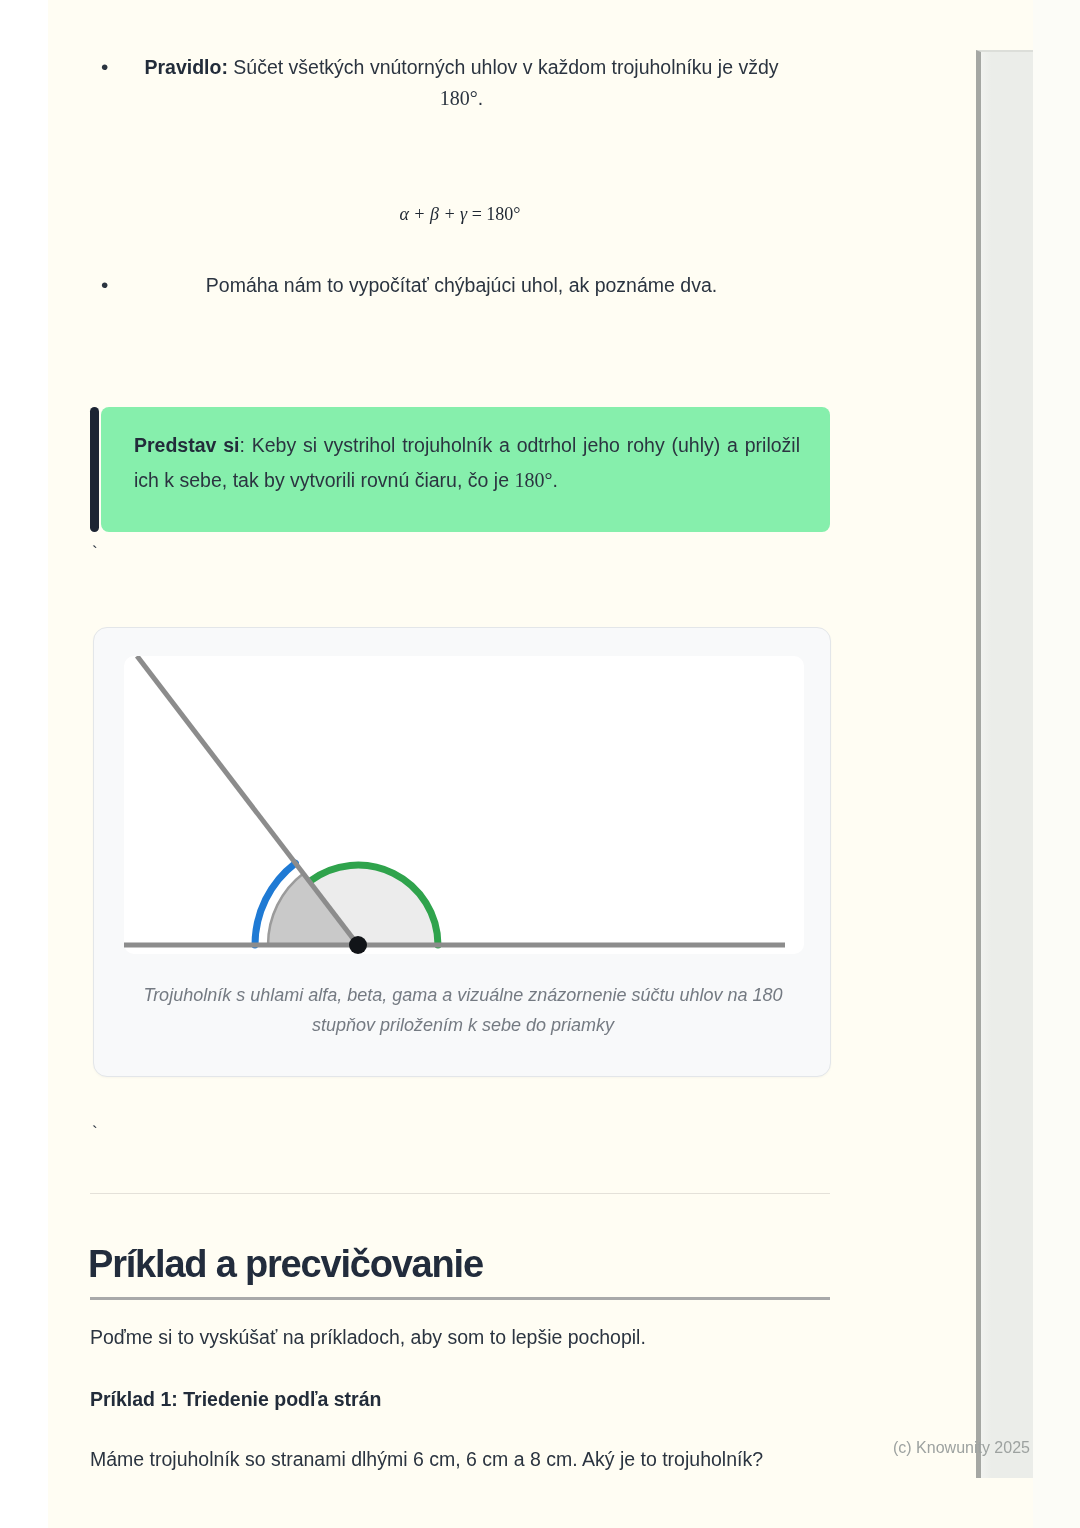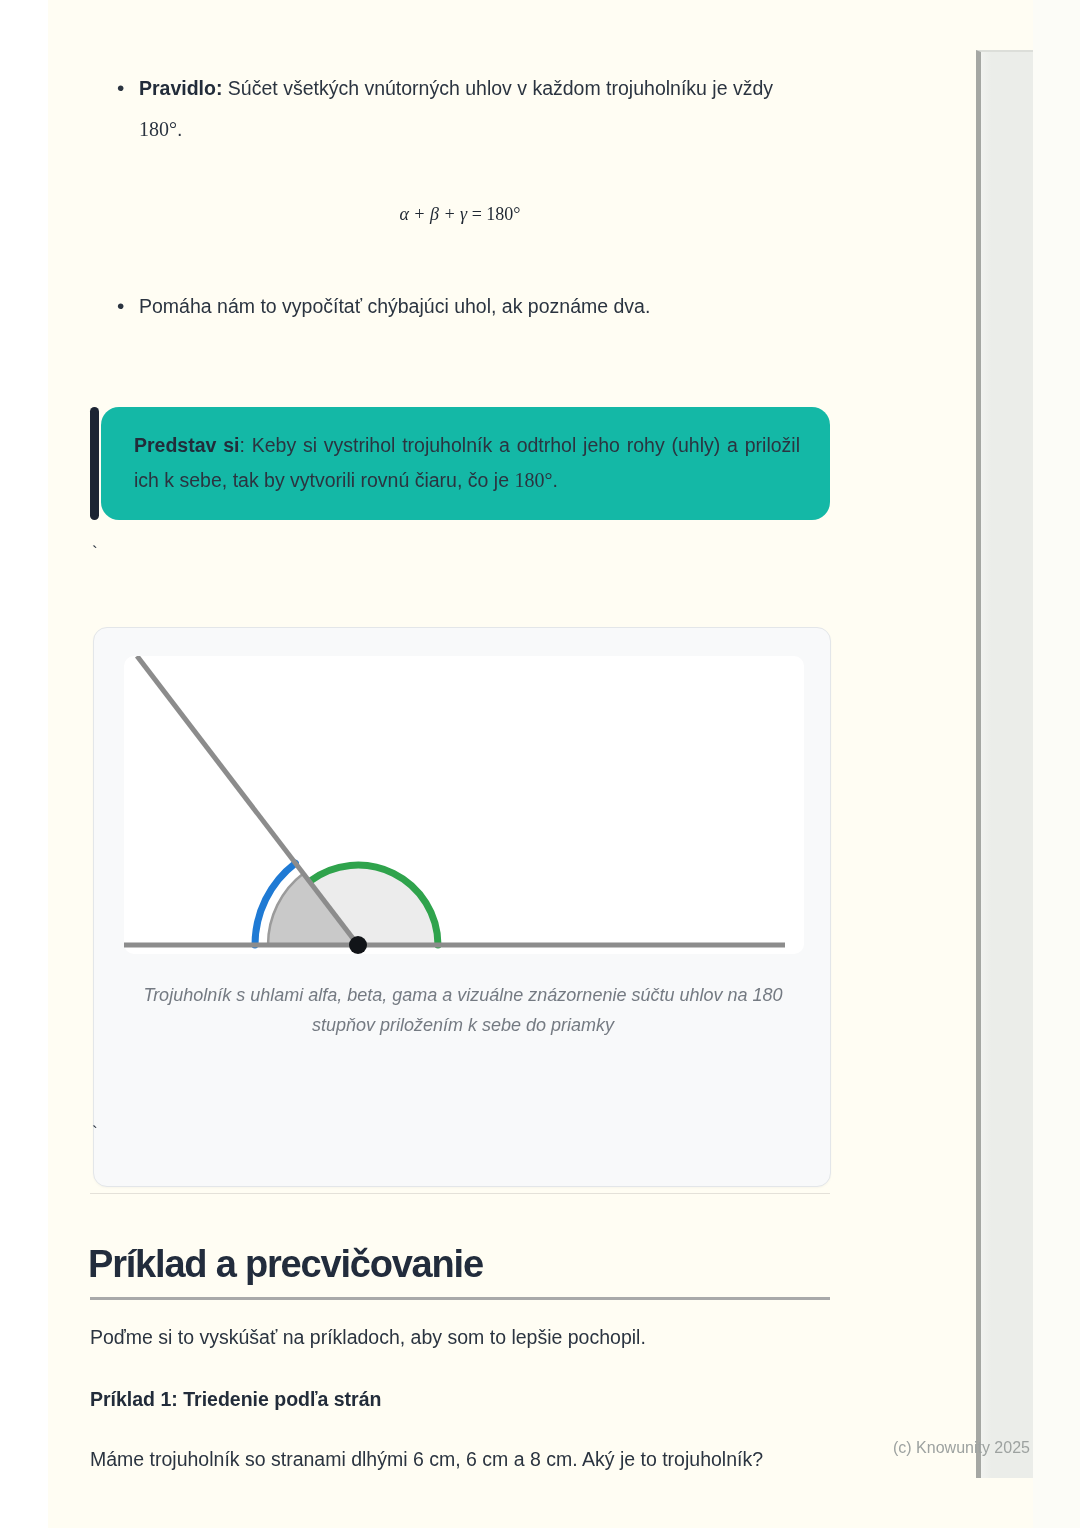--- a/index.html
+++ b/index.html
@@ -7,45 +7,45 @@
     width:1080px;height:1528px;position:relative;overflow:hidden;
     background:#ffffff;
     font-family:"Liberation Sans",sans-serif;
     color:#2b3440;
     -webkit-font-smoothing:antialiased;
   }
   .paper{position:absolute;left:48px;top:0;width:1032px;height:1528px;background:#fffdf3;}
   .right-margin{position:absolute;left:1033px;top:0;width:47px;height:1528px;background:#fcfcf7;}
 
   
-  ul.bullets{position:absolute;left:90px;width:710px;list-style:none;margin:16px;padding:0;
-    font-size:19.5px;line-height:41px;}
+  ul.bullets{position:absolute;left:90px;width:710px;list-style:none;margin:0;padding:0;
+    font-size:19.5px;line-height:31px;text-align:center;}
   ul.bullets li{position:relative;padding-left:33px;}
   ul.bullets li::before{content:"\2022";position:absolute;left:11px;top:-1px;font-size:21px;color:#2b3440;}
   ul.intro li{margin-bottom:21px;}
   ul.props li{margin-bottom:12px;}
   .b{font-weight:700;color:#222c3a;}
 
   .math{font-family:"Liberation Serif",serif;font-size:20px;}
   .greek{font-family:"Liberation Serif",serif;font-style:italic;font-size:20px;}
 
   .formula{position:absolute;left:90px;top:199px;width:740px;text-align:center;
     font-size:18px;line-height:30px;color:#1f2732;}
   .formula .lhs{font-family:"Liberation Serif",serif;font-style:italic;}
   .formula .rhs{font-family:"Liberation Serif",serif;}
 
   .callout{position:absolute;left:90px;top:407px;width:740px;display:flex;}
   .callout-bar{width:9px;border-radius:5px;background:#1c2433;flex:0 0 9px;}
-  .callout-body{flex:1;margin-left:2px;background:#14b8a6;border-radius:18px;
-    padding:21px 30px 22px 33px;font-size:19.5px;line-height:35px;text-align:justify;color:#2b3440;}
+  .callout-body{flex:1;margin-left:2px;background:#86efac;border-radius:8px;
+    padding:21px 30px 34px 33px;font-size:19.5px;line-height:35px;text-align:justify;color:#2b3440;}
 
   .tick{position:absolute;left:92px;font-size:17px;color:#2b3440;}
 
   
-  .figure-card{position:absolute;left:93px;top:627px;width:738px;height:560px;box-sizing:border-box;
+  .figure-card{position:absolute;left:93px;top:627px;width:738px;height:450px;box-sizing:border-box;
     background:#f8f9fa;border:1.5px solid #e3e6e9;border-radius:14px;
     box-shadow:0 1px 2px rgba(0,0,0,0.03);}
   .diagram-panel{position:absolute;left:30px;top:28px;width:680px;height:298px;
     background:#ffffff;border-radius:10px;}
   .diagram-panel svg{position:absolute;left:0;top:0;}
   .figure-caption{position:absolute;left:39px;top:352px;width:660px;text-align:center;
     font-style:italic;font-size:18px;line-height:30px;color:#747a82;}
 
   .divider{position:absolute;left:90px;top:1193px;width:740px;height:1px;background:#e4e1d9;}
   h1.section-heading{position:absolute;left:88px;top:1240px;margin:0;

